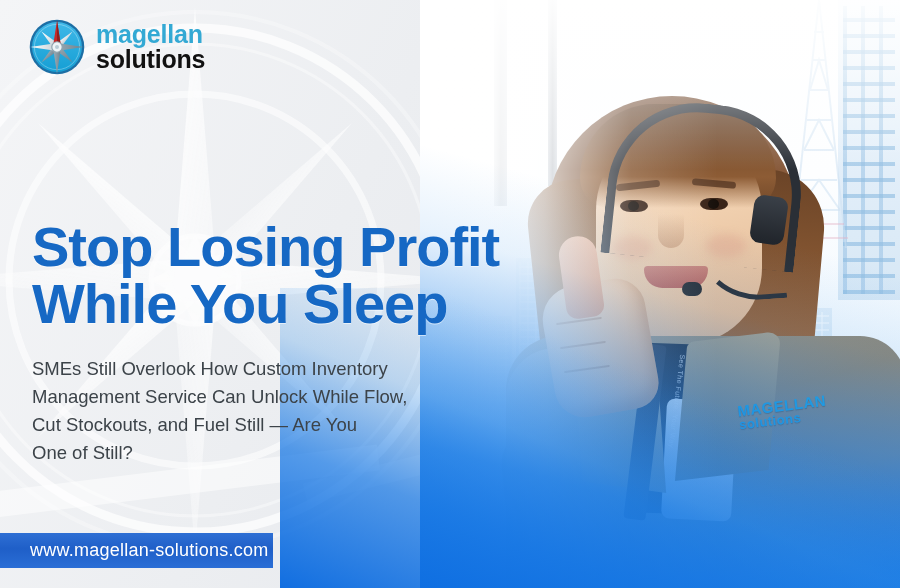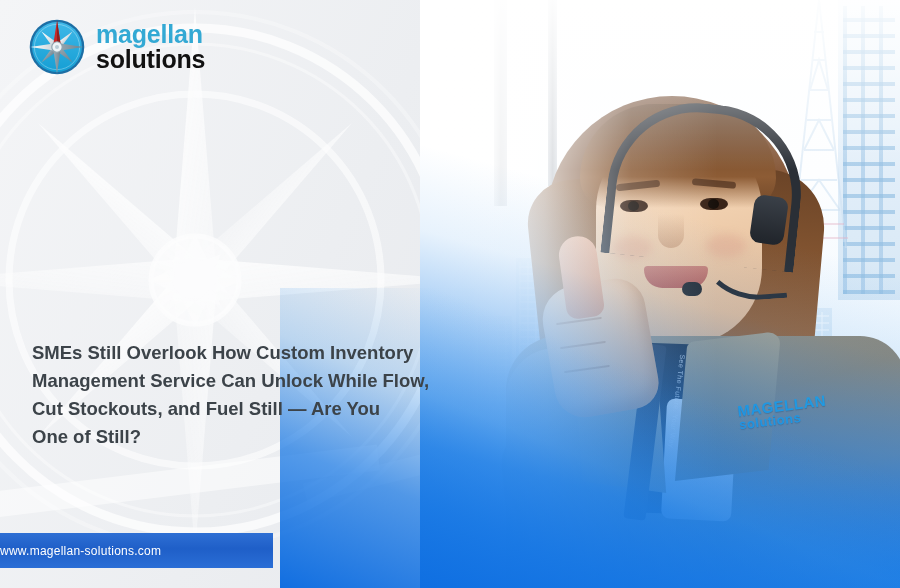--- a/index.html
+++ b/index.html
@@ -265,36 +265,36 @@
 
   
   .headline{
     position:absolute;left:32px;top:180px;z-index:5;
     font-size:56px;font-weight:700;color:#1668c4;
     line-height:1.02;letter-spacing:-1px;
     text-shadow:0 1px 0 rgba(255,255,255,.55);
   }
   .headline .hl-line{display:block;}
   .subhead{
-    position:absolute;left:32px;top:320px;z-index:5;
+    position:absolute;left:32px;top:336px;z-index:5;
     width:470px;
     font-size:18.5px;color:#3c4349;line-height:1.52;
-    font-weight:700;
+    font-weight:400;
   }
   .subhead .sh-line{display:block;}
 
   
   .urlbar{
     position:absolute;left:0;top:533px;height:35px;width:273px;
     background:linear-gradient(180deg,#2e6fd4 0%,#1f5fc8 45%,#2a6ed6 100%);
     display:flex;align-items:center;
     z-index:7;
   }
   .urlbar span{
-    color:#fff;font-size:12px;letter-spacing:.25px;
+    color:#fff;font-size:18px;letter-spacing:.25px;padding-left:30px;
   }
 </style>
 </head>
 <body>
 
 <div id="banner">
 
   <div class="bg-base"></div>
 
   <div class="watermark">
@@ -463,20 +463,24 @@
         <circle cx="50" cy="50" r="9" fill="#eef4f7" stroke="#8fa3ad" stroke-width="2"></circle>
         <circle cx="50" cy="50" r="3.5" fill="#b9ccd6"></circle>
       </svg>
     </div>
     <div class="logo-words">
       <span class="w1">magellan</span>
       <span class="w2">solutions</span>
     </div>
   </div>
 
+  <h1 class="headline">
+    <span class="hl-line">Stop Losing Profit</span>
+    <span class="hl-line">While You Sleep</span>
+  </h1>
 
   <p class="subhead">
     <span class="sh-line">SMEs Still Overlook How Custom Inventory</span>
     <span class="sh-line">Management Service Can Unlock While Flow,</span>
     <span class="sh-line">Cut Stockouts, and Fuel Still — Are You</span>
     <span class="sh-line">One of Still?</span>
   </p>
 
   <div class="urlbar">
     <span>www.magellan-solutions.com</span>

